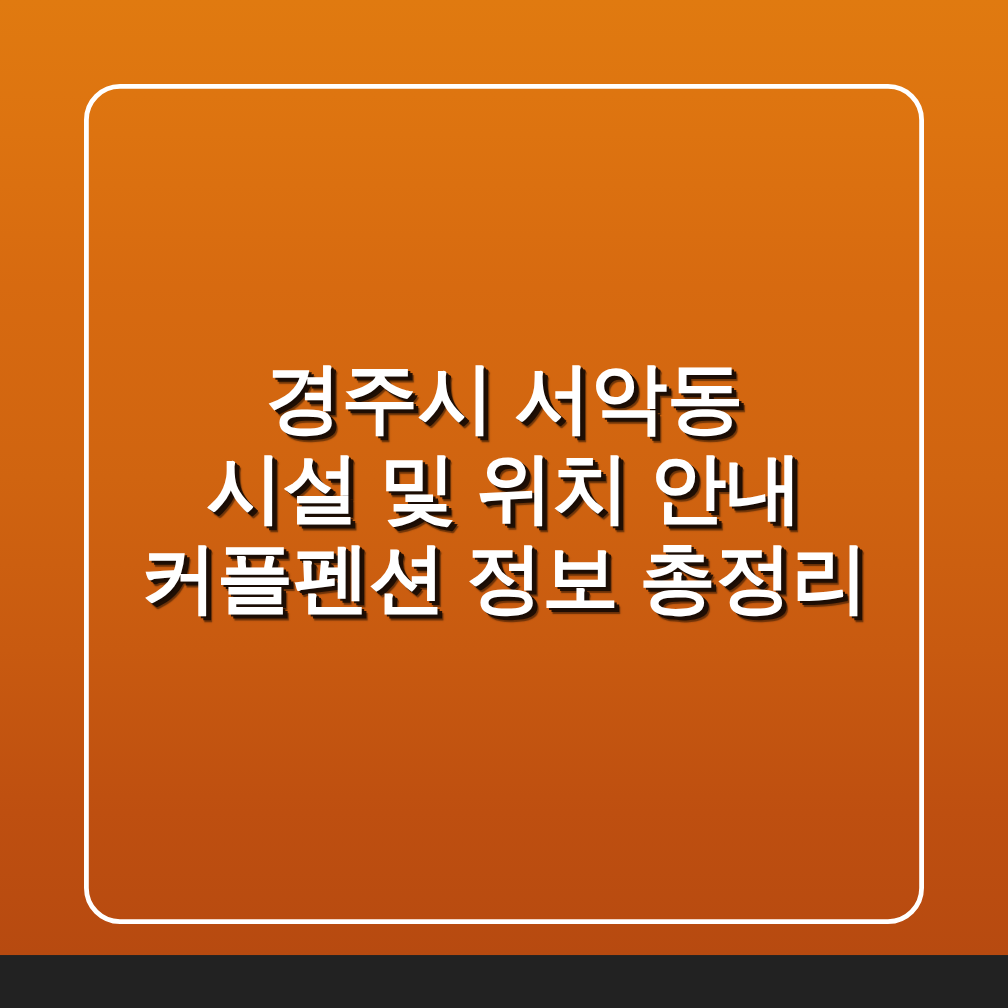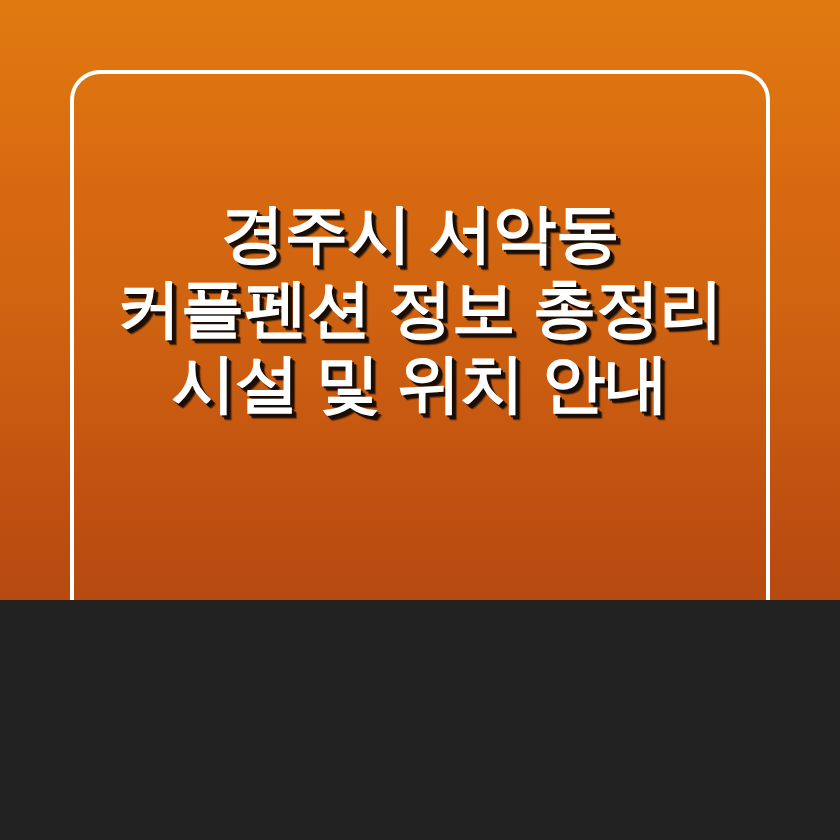--- a/index.html
+++ b/index.html
@@ -5,21 +5,21 @@
 <style>
   html, body {
     margin: 0;
     padding: 0;
     background: #222;
   }
 
   #thumbnail-card {
     position: relative;
     width: 840px;
-    height: 600px;
+    height: 796px;
     overflow: hidden;
     font-family: "Liberation Sans", "DejaVu Sans", sans-serif;
     
     background: linear-gradient(
       to bottom,
       #e07a10 0%,
       #dd7310 14%,
       #d76a10 30%,
       #d06410 50%,
       #c85a10 68%,
@@ -76,17 +76,17 @@
 </style>
 </head>
 <body>
 
 <div id="thumbnail-card">
 
   <div id="decor-frame"></div>
 
   <div id="headline-block">
     <span class="headline-line">경주시 서악동</span>
+    <span class="headline-line">시설 및 위치 안내</span>
     <span class="headline-line">커플펜션 정보 총정리</span>
-    <span class="headline-line">시설 및 위치 안내</span>
   </div>
 
 </div>
 
 </body></html>

